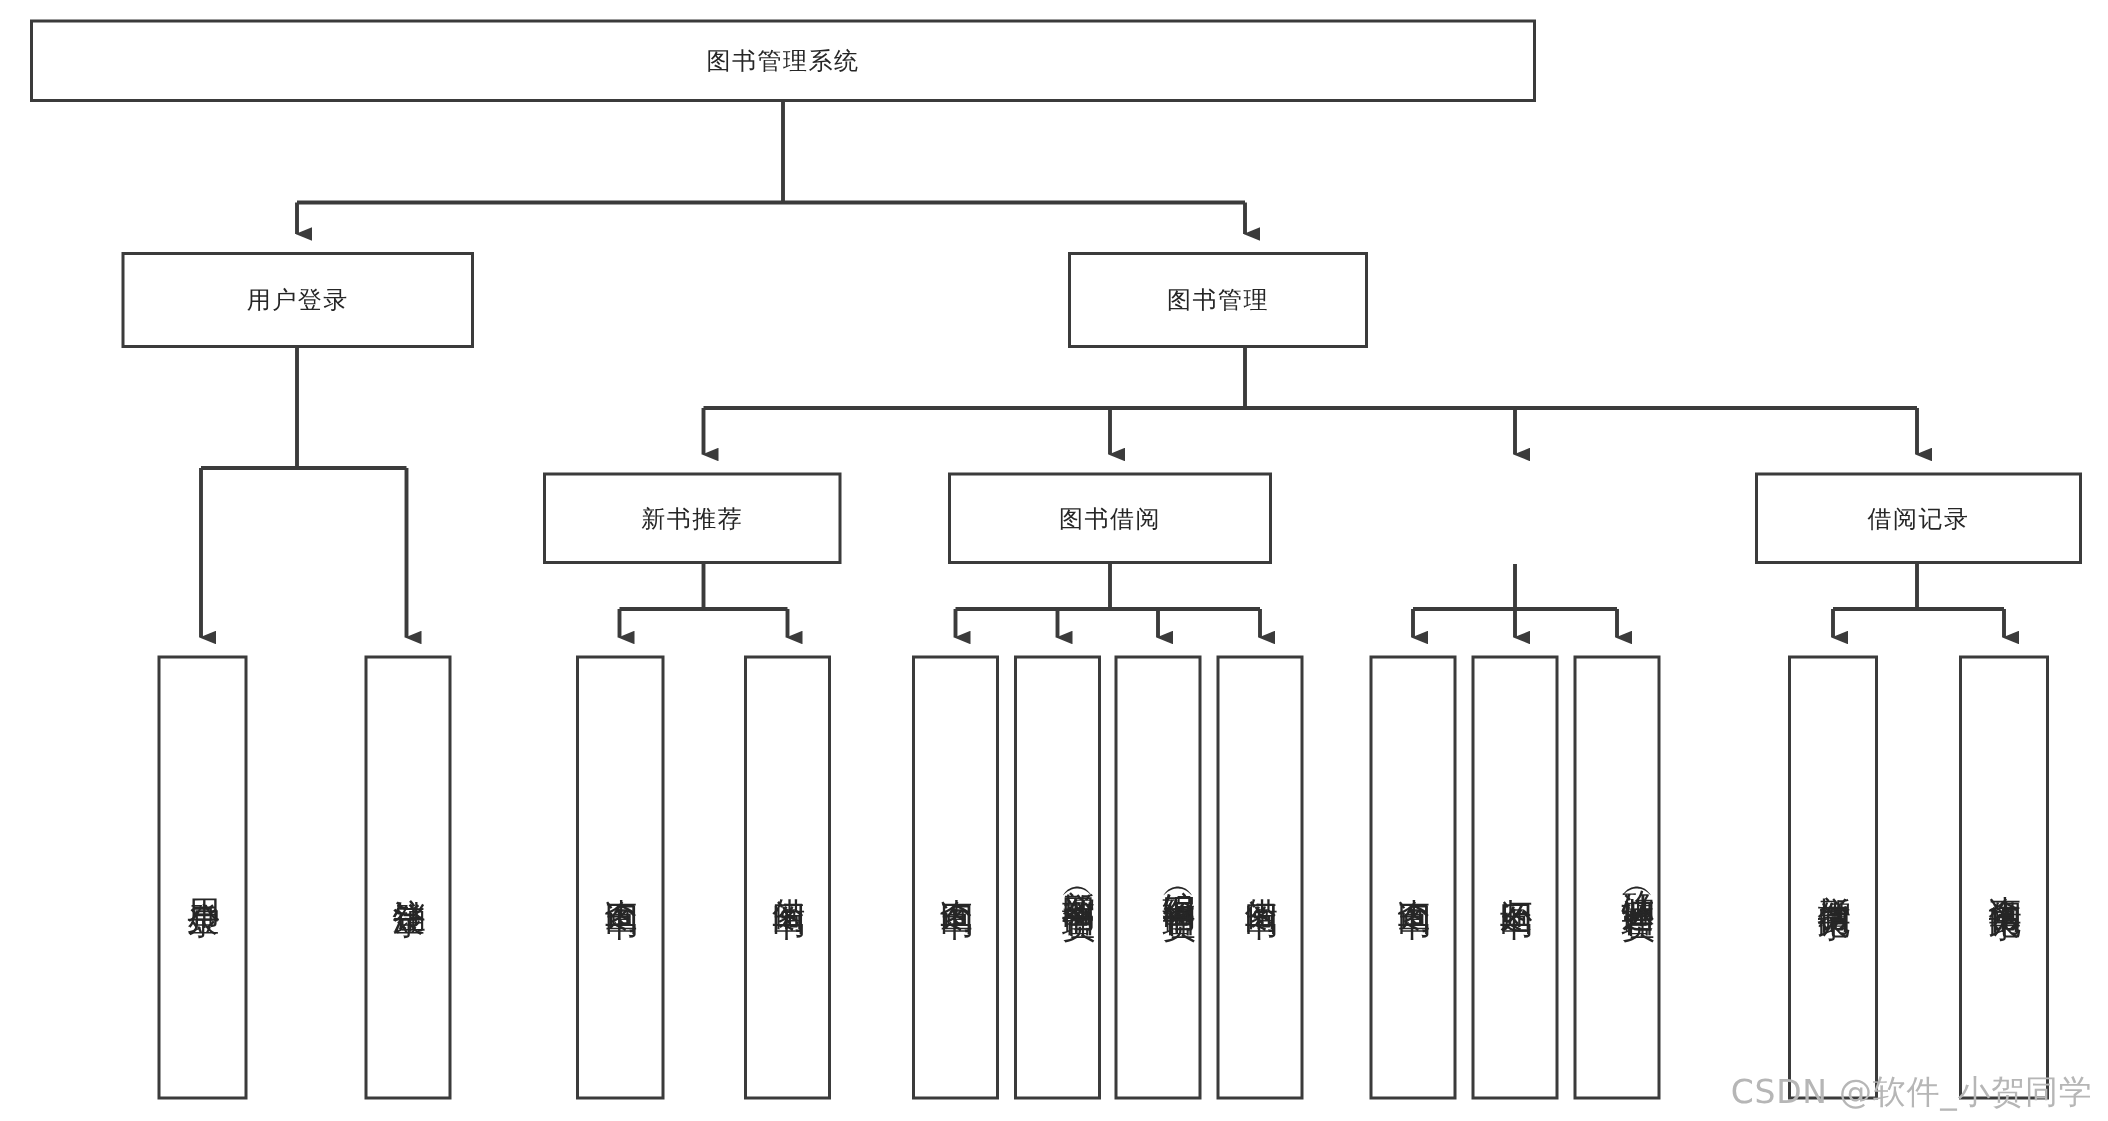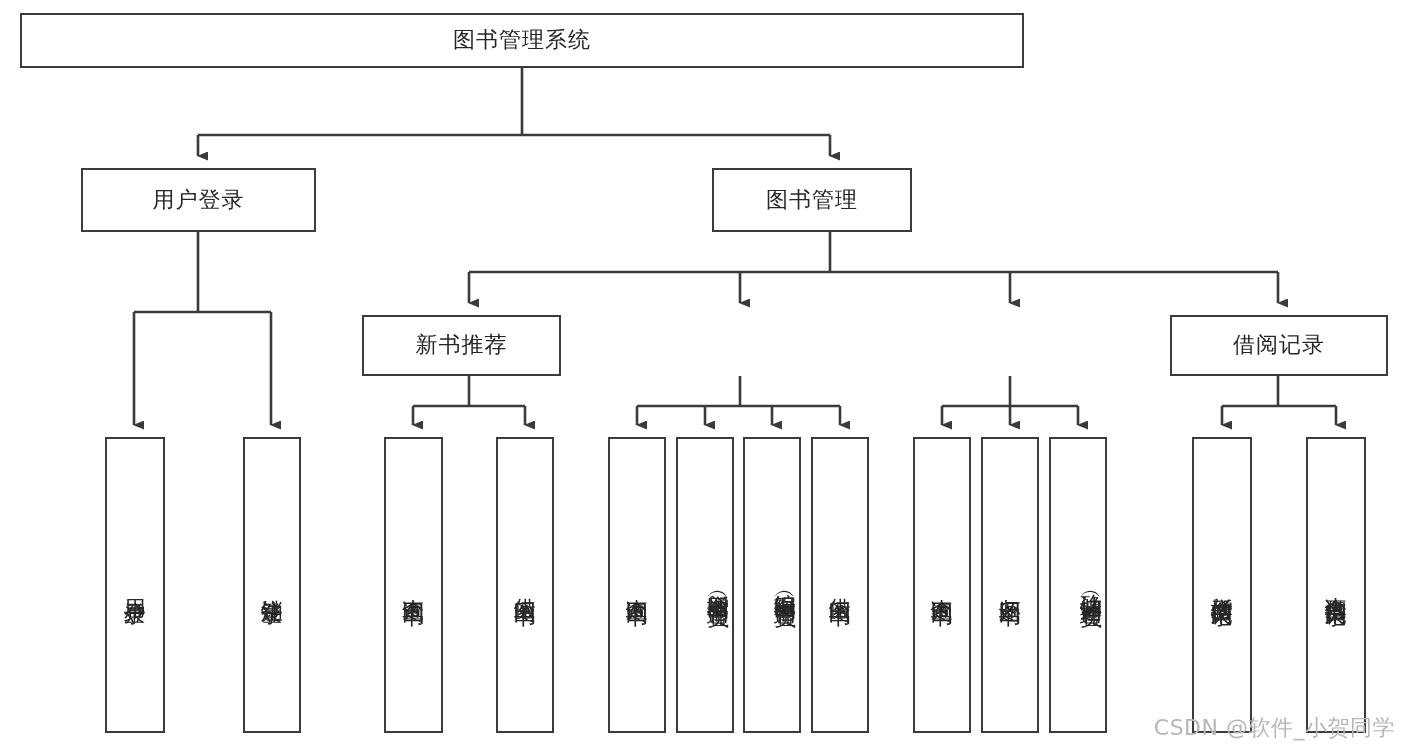--- a/index.html
+++ b/index.html
@@ -29,21 +29,21 @@
     position: absolute;
     box-sizing: border-box;
     background: #ffffff;
     border: 2px solid #3b3b3b;
     display: flex;
     align-items: center;
     justify-content: center;
     color: #262626;
   }
   .node.horizontal {
-    font-size: 22px;
+    font-size: 16px;
     line-height: 1.2;
     letter-spacing: 1px;
     white-space: nowrap;
   }
   .node.vertical {
     writing-mode: vertical-rl;
     text-orientation: upright;
     font-size: 22px;
     line-height: 1.25;
     letter-spacing: 2px;
@@ -132,20 +132,23 @@
   <div class="node horizontal" style="left:81px; top:168px; width:235px; height:64px;">
     <span class="node-label">用户登录</span>
   </div>
   <div class="node horizontal" style="left:712px; top:168px; width:200px; height:64px;">
     <span class="node-label">图书管理</span>
   </div>
 
   <div class="node horizontal" style="left:362px; top:315px; width:199px; height:61px;">
     <span class="node-label">新书推荐</span>
   </div>
+  <div class="node horizontal" style="left:632px; top:315px; width:216px; height:61px;">
+    <span class="node-label">图书借阅</span>
+  </div>
   <div class="node horizontal" style="left:1170px; top:315px; width:218px; height:61px;text-align:right;">
     <span class="node-label">借阅记录</span>
   </div>
 
   <div class="node vertical centered" style="left:105px; top:437px; width:60px; height:296px;">
     <span class="node-label">用户登录</span>
   </div>
   <div class="node vertical centered" style="left:243px; top:437px; width:58px; height:296px;">
     <span class="node-label">注销登录</span>
   </div>

